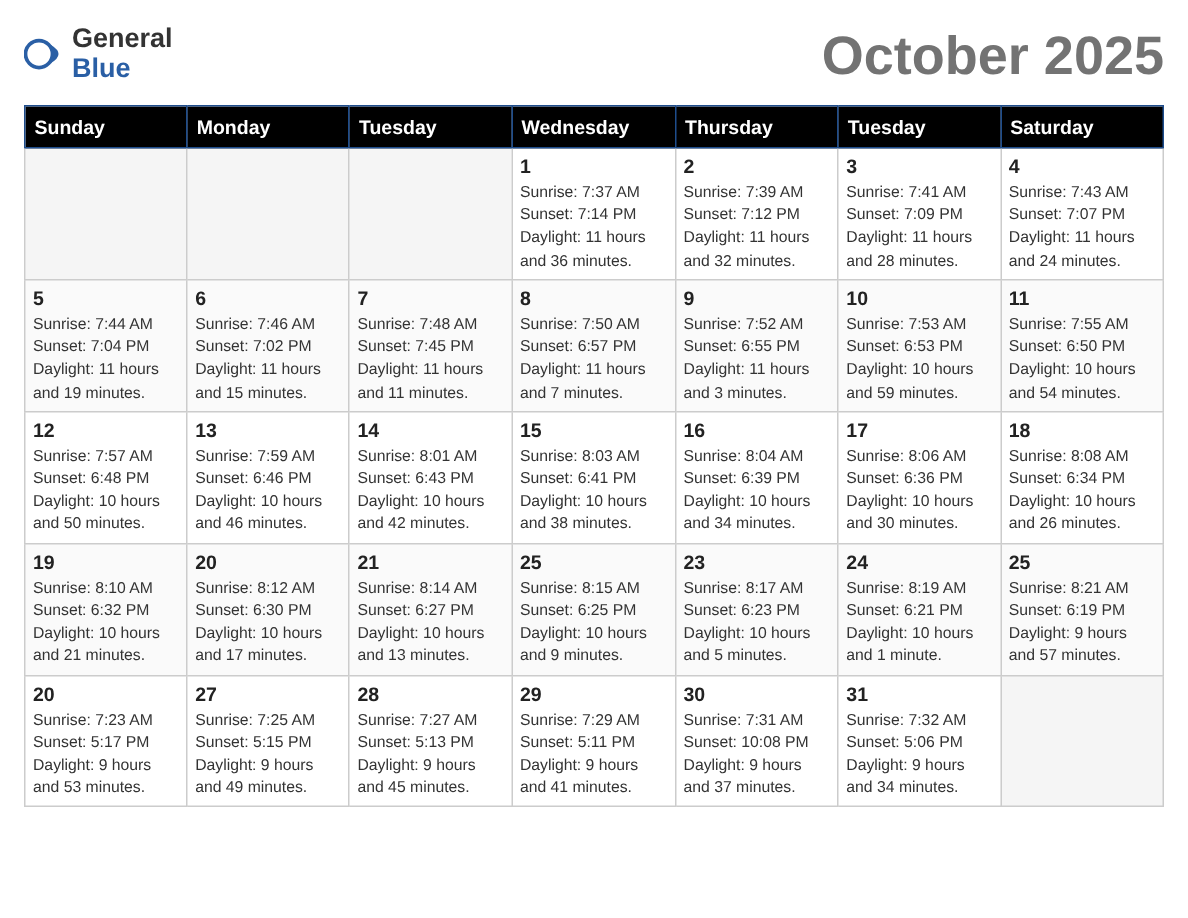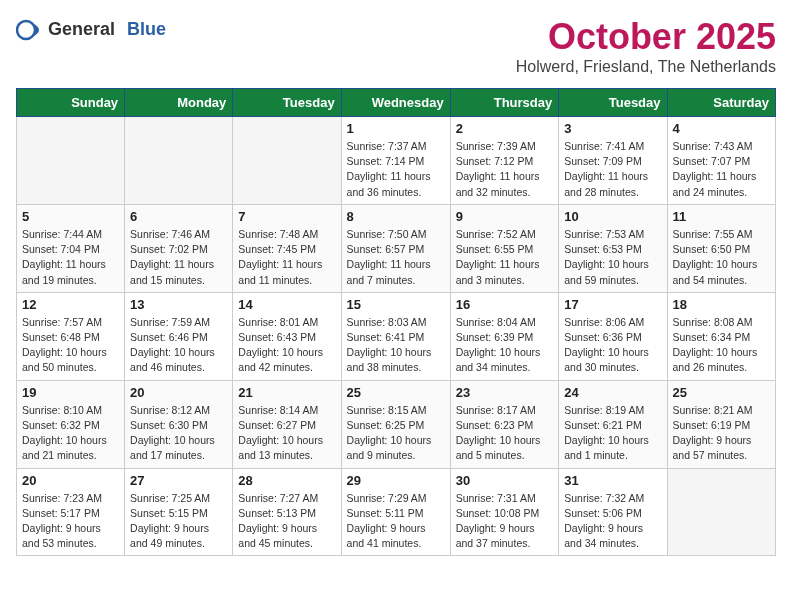--- a/index.html
+++ b/index.html
@@ -15,53 +15,53 @@
       justify-content: space-between;
       align-items: flex-start;
       margin-bottom: 12px;
     }
     .logo {
       display: flex;
       align-items: center;
     }
     .logo-text {
       display: flex;
-      flex-direction: row;
+      flex-direction: column;
       font-size: 18px;
       font-weight: bold;
       line-height: 1.1;
     }
     .logo-general { color: #333; }
-    .logo-blue { color: #2a5fa5; margin-left: 12px; }
+    .logo-blue { color: #2a5fa5; }
     .logo-icon {
       width: 28px;
       height: 28px;
       margin-right: 4px;
     }
     .title-block {
       text-align: right;
     }
     .month-title {
       font-size: 36px;
       font-weight: bold;
-      color: #be185d;
+      color: #737373;
     }
     .location {
       font-size: 16px;
       color: #444;
     }
     .calendar {
       width: 100%;
       border-collapse: collapse;
       font-size: 11px;
     }
     .calendar th {
-      background: #15803d;
+      background: #000000;
       color: #fff;
-      text-align: right;
+      text-align: left;
       padding: 6px 6px;
       font-size: 13px;
       font-weight: bold;
       border: 1px solid #1e4d8c;
     }
     .calendar td {
       border: 1px solid #ccc;
       vertical-align: top;
       padding: 4px 5px;
       width: 110px;
@@ -94,21 +94,20 @@
       <circle cx="10" cy="14" r="9" fill="none" stroke="#2a5fa5" stroke-width="2.5"></circle>
       <path d="M18 8 Q28 14 18 20" fill="#2a5fa5"></path>
     </svg>
     <div class="logo-text">
       <span class="logo-general">General</span>
       <span class="logo-blue">Blue</span>
     </div>
   </div>
   <div class="title-block">
     <div class="month-title">October 2025</div>
-    <div class="location">Holwerd, Friesland, The Netherlands</div>
   </div>
 </div>
 
 <table class="calendar">
   <thead>
     <tr>
         <th>Sunday</th>
         <th>Monday</th>
         <th>Tuesday</th>
         <th>Wednesday</th>

